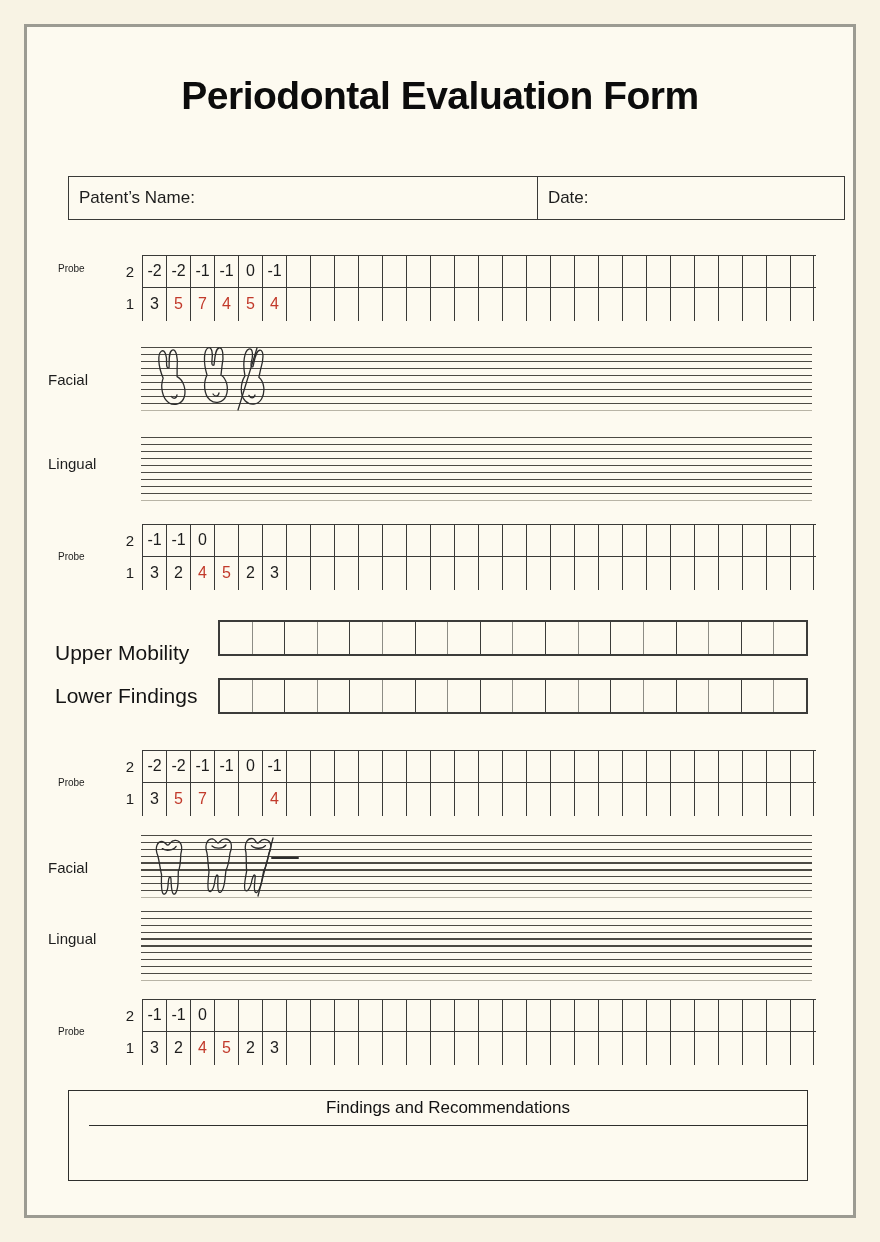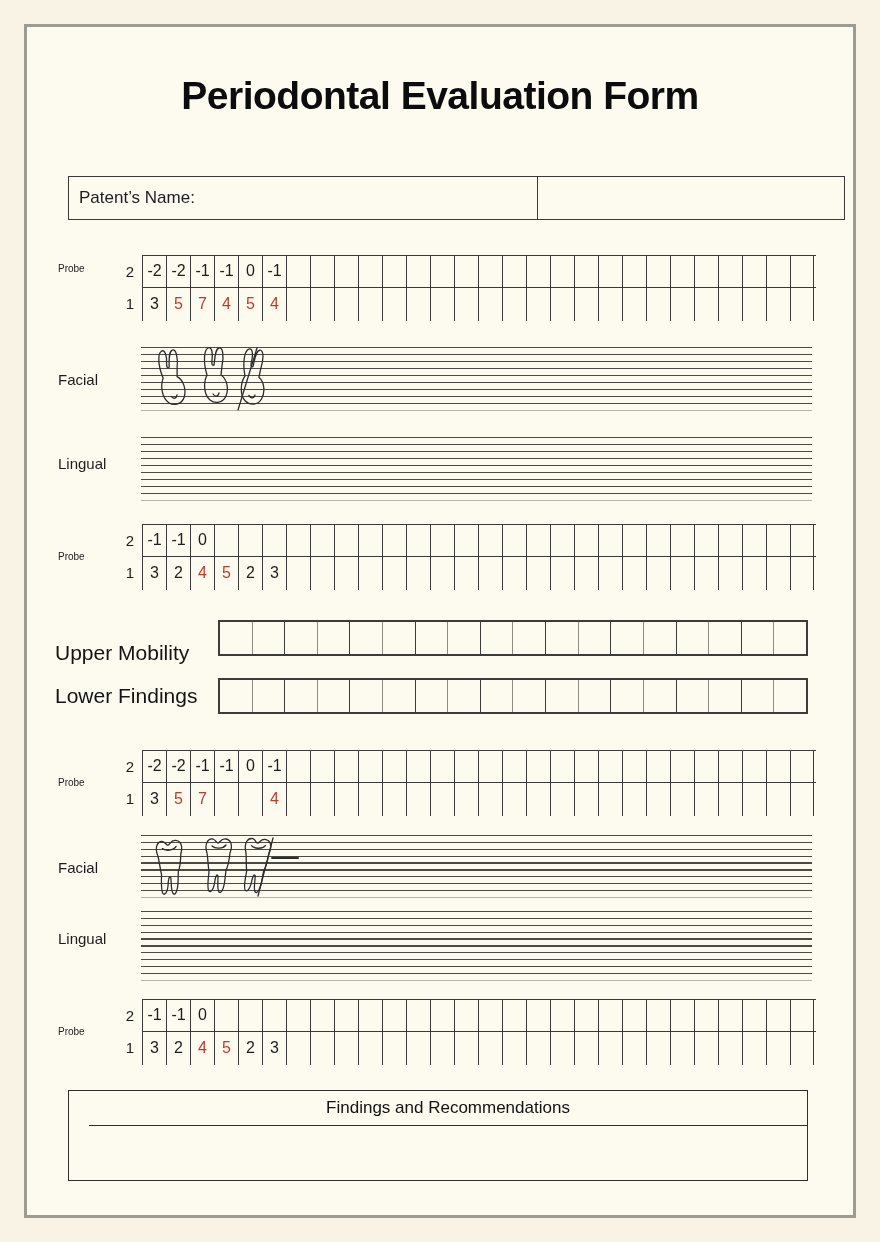--- a/index.html
+++ b/index.html
@@ -38,21 +38,21 @@
   .pcell{
     box-sizing:border-box;width:24px;height:30.5px;flex:none;
     border-left:1.5px solid #3a3a38;
     display:flex;align-items:center;justify-content:center;
     font-size:16px;color:#1d1d1d;
   }
   .prow.r1 .pcell{height:33px;}
   .pcell:last-child{border-right:1.5px solid #3a3a38;}
   .pcell.red{color:#c23a2b;}
   
-  .anat-label{position:absolute;left:58px;font-size:15px;}
+  .anat-label{position:absolute;left:48px;font-size:15px;}
   .rules{position:absolute;left:141px;width:671px;display:flex;flex-direction:column;justify-content:space-between;}
   .rline{height:1.3px;background:#4c4a44;width:100%;}
   .rline.faint{background:#b8b4a6;}
   .teeth{position:absolute;pointer-events:none;}
   
   .mob-label{position:absolute;left:55px;font-size:21px;color:#141414;}
   .mob-grid{
     position:absolute;left:218px;width:590px;height:36px;
     border:2px solid #3c3c3a;box-sizing:border-box;display:flex;background:transparent;
   }
@@ -74,20 +74,23 @@
 </head>
 <body>
 
 <div class="frame"></div>
 
 <div class="page-title">Periodontal Evaluation Form</div>
 
 <div class="patient-box">
   <div class="cell name">
     <span>Patent’s Name:</span>
+  </div>
+  <div class="cell date">
+    <span>Date:</span>
   </div>
 </div>
 
 <div class="probe" style="top:255px;">
   <div class="plabel top">
       <span>Probe</span>
     </div>
   <div class="rowlabels">
     <div>2</div>
     <div>1</div>

